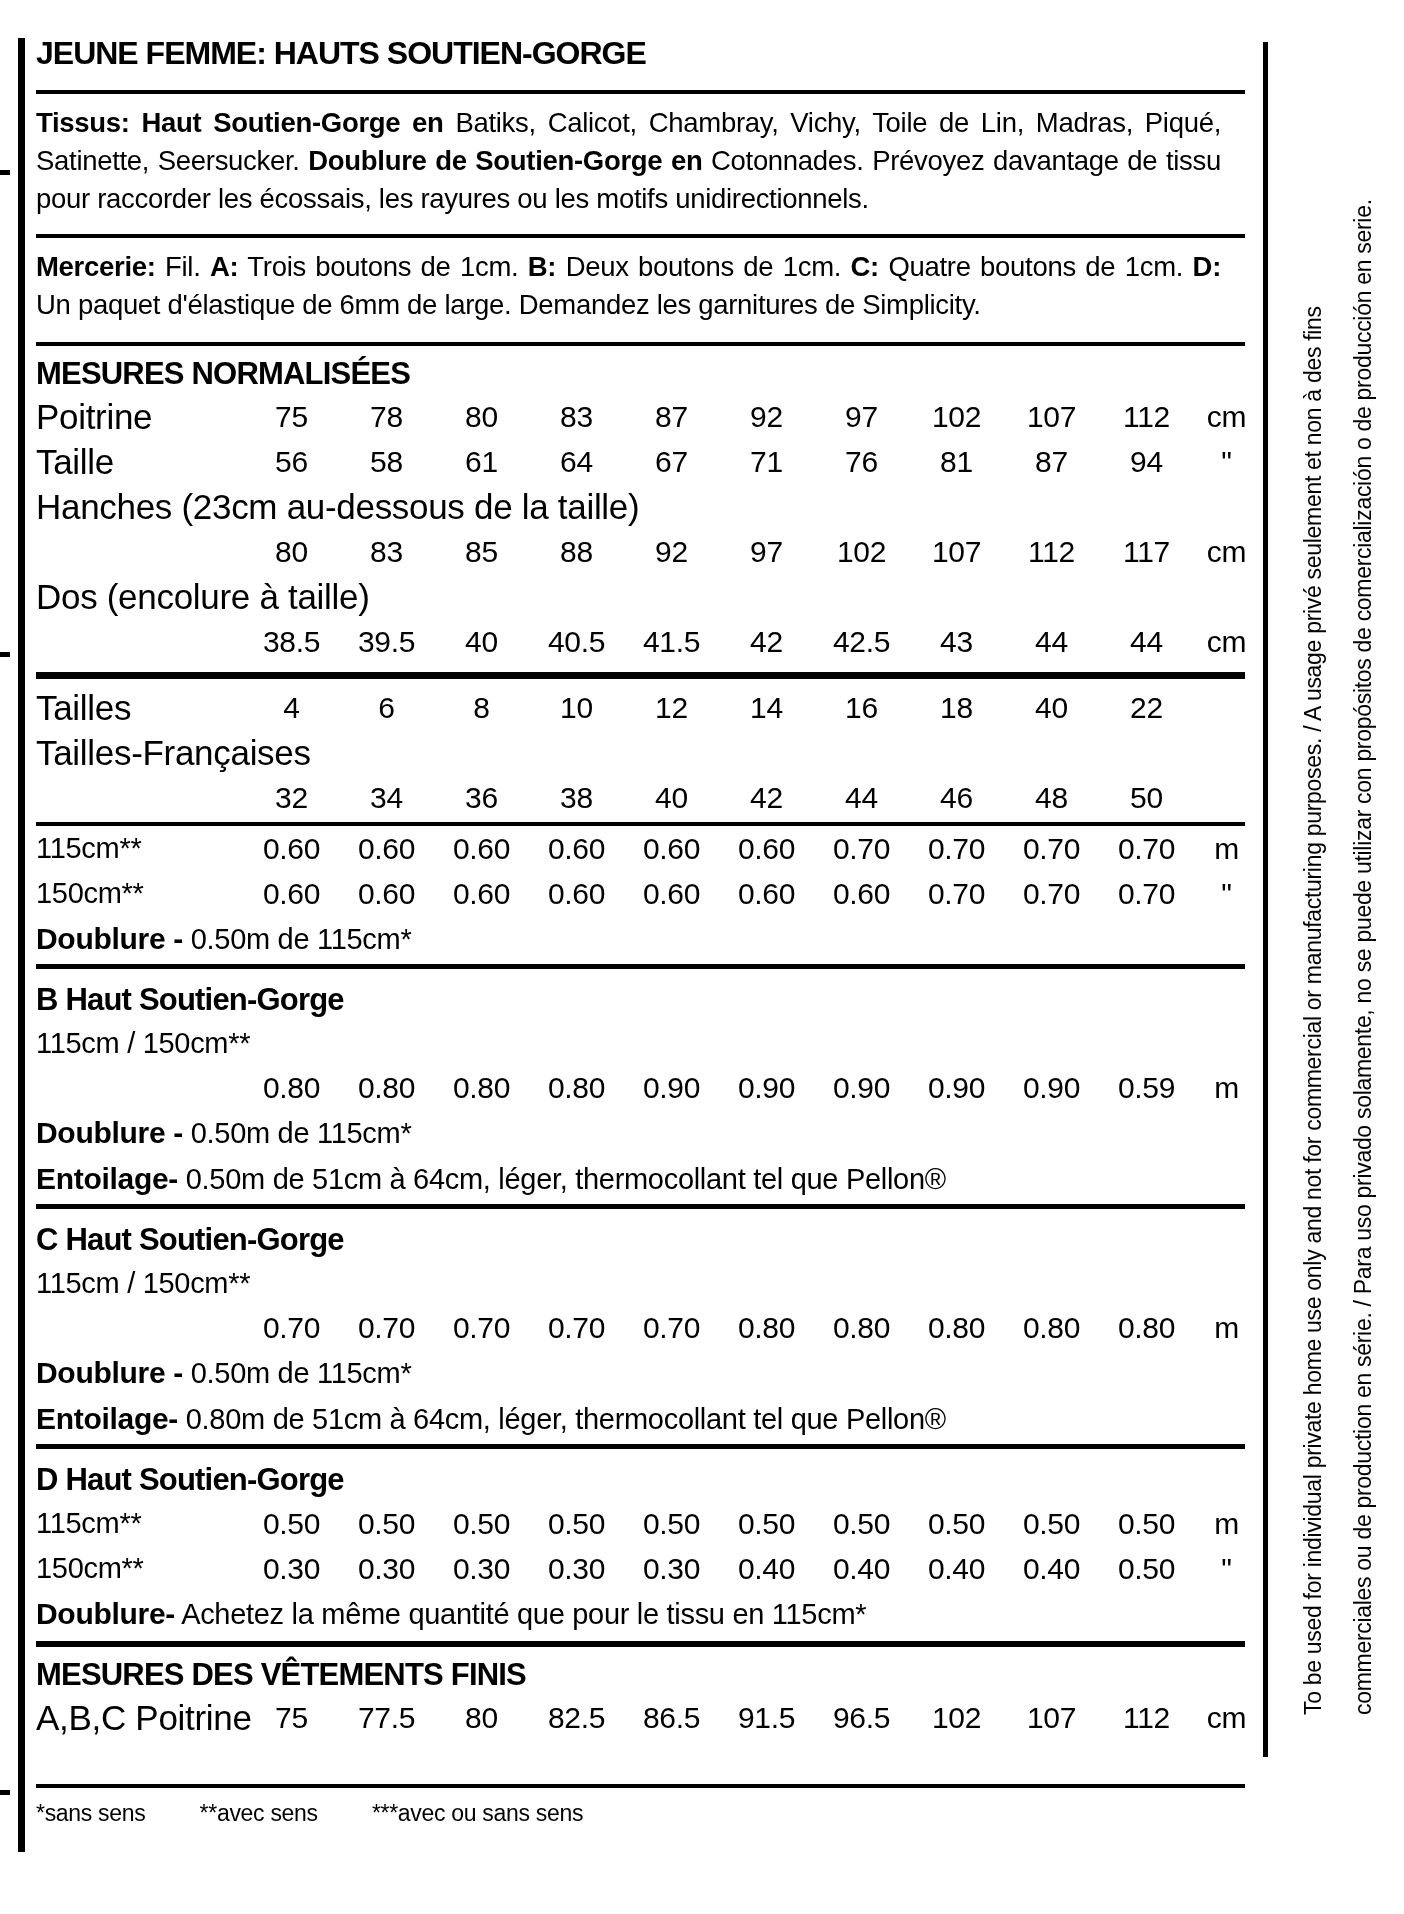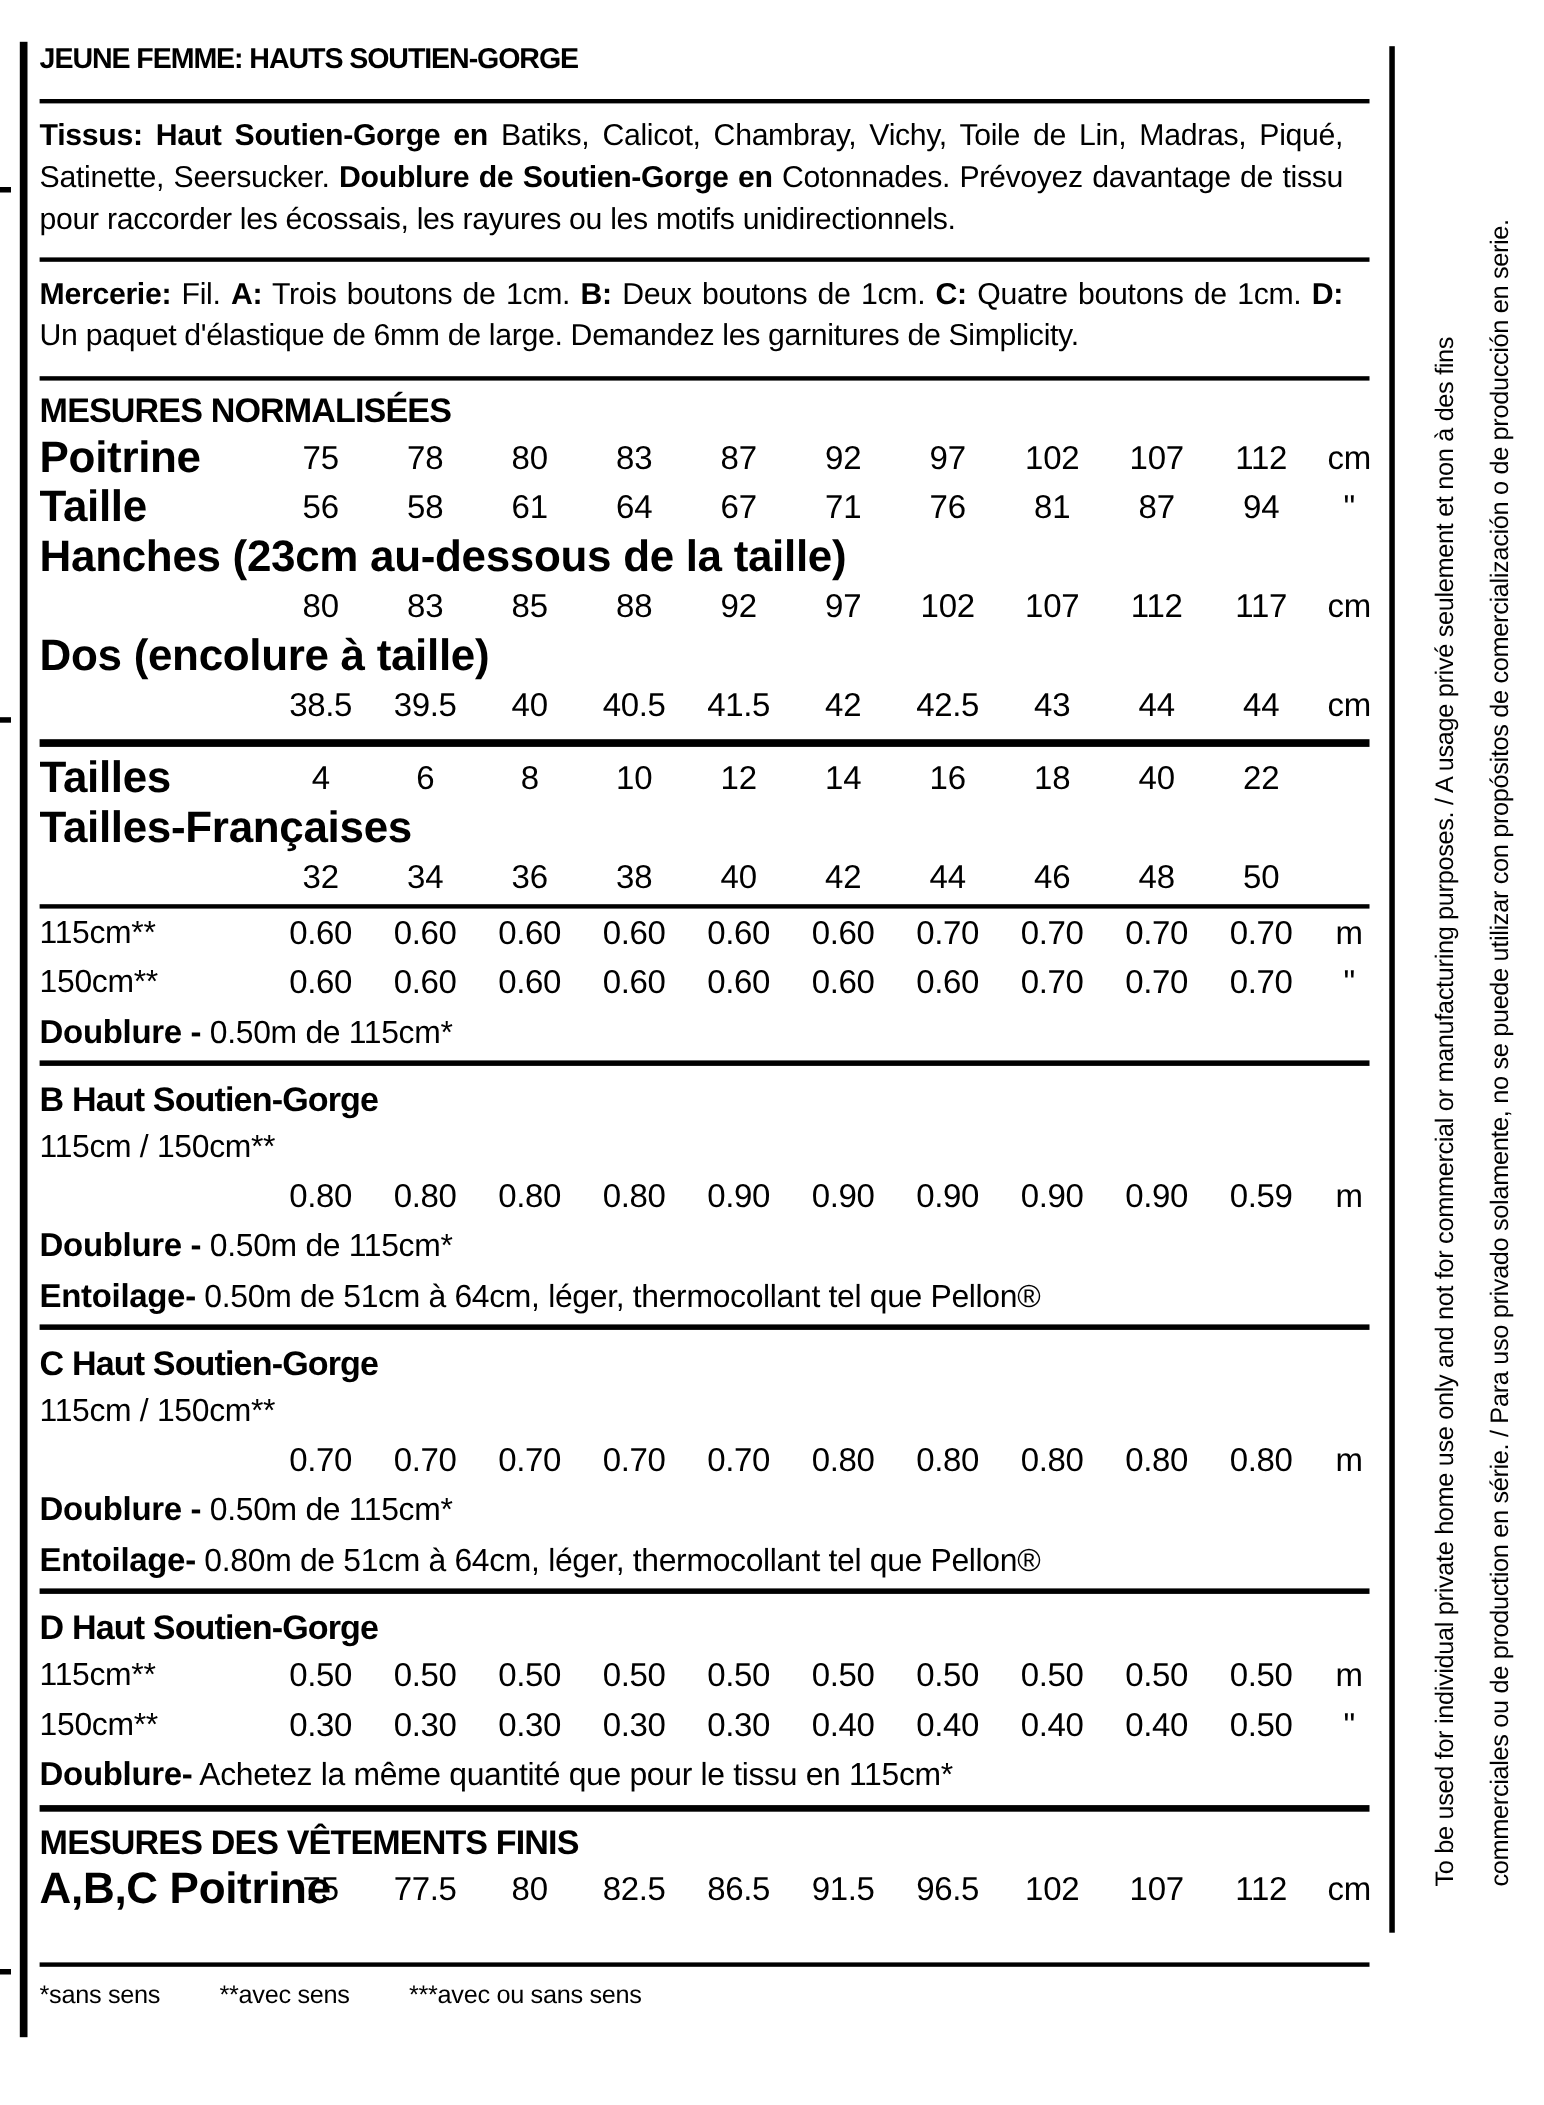--- a/index.html
+++ b/index.html
@@ -12,32 +12,32 @@
   .rightline { position:absolute; left:1263px; top:42px; width:5px; height:1715px; background:#000; }
   .tick { position:absolute; left:0; width:10px; height:5px; background:#000; }
 
   .content { position:absolute; left:36px; top:0; width:1209px; padding-top:30px; }
 
   .rule { height:4px; background:#000; }
   .rule.med { height:5px; }
   .rule.xthick { height:6px; }
   .rule.thick { height:7px; }
 
-  .title { font-size:26px; font-weight:bold; line-height:46px; letter-spacing:-1px; }
+  .title { font-size:32px; font-weight:bold; line-height:46px; letter-spacing:-1px; }
 
   .para { margin-top:10px; font-size:27.5px; line-height:38px; text-align:justify; width:1185px; }
   .para .b { font-weight:bold; }
 
   .theading { margin-top:8px; font-size:31px; font-weight:bold; line-height:40px; letter-spacing:-0.8px; }
 
   .trow {
     display:grid; grid-template-columns:208px repeat(10,95px) 65px;
     line-height:45px; font-size:30px;
   }
-  .trow .rlabel { font-weight:bold; white-space:nowrap; font-size:40px; }
+  .trow .rlabel { font-weight:normal; white-space:nowrap; font-size:35px; }
   .trow .rlabel.plain { font-weight:normal; font-size:29px; }
   .trow .val  { text-align:center; }
   .trow .unit { text-align:center; }
 
   .sheading { margin-top:10px; font-size:31px; font-weight:bold; line-height:42px; letter-spacing:-0.8px; }
   .sublabel { font-size:29px; line-height:44px; }
   .note { line-height:45px; font-size:29px; }
   .note .lead { font-weight:bold; font-size:30px; }
 
   .footnotes { margin-top:10px; font-size:23px; line-height:30px; }

